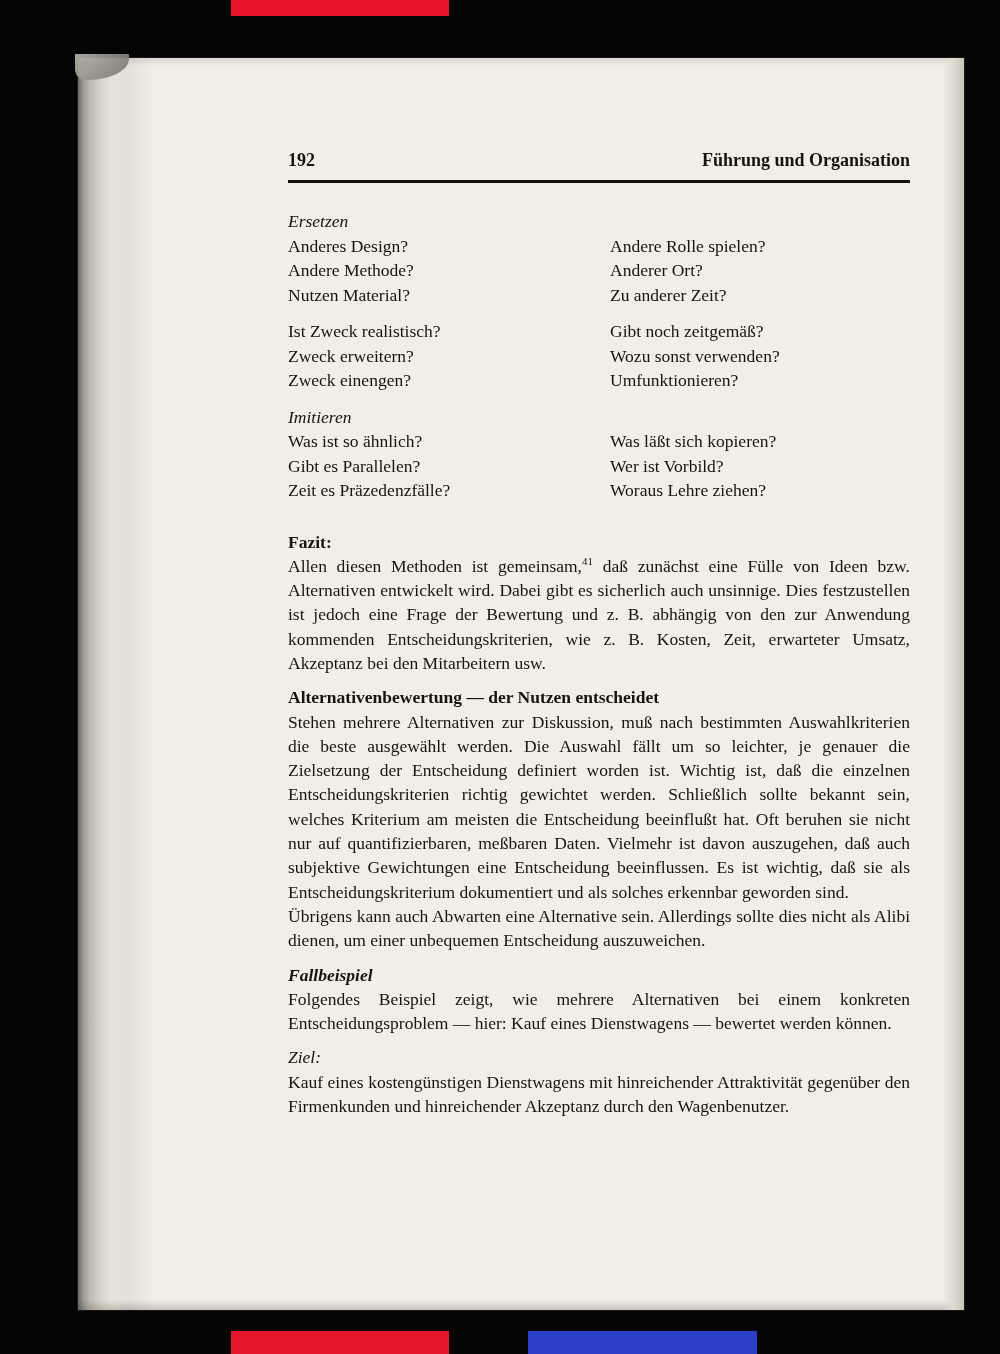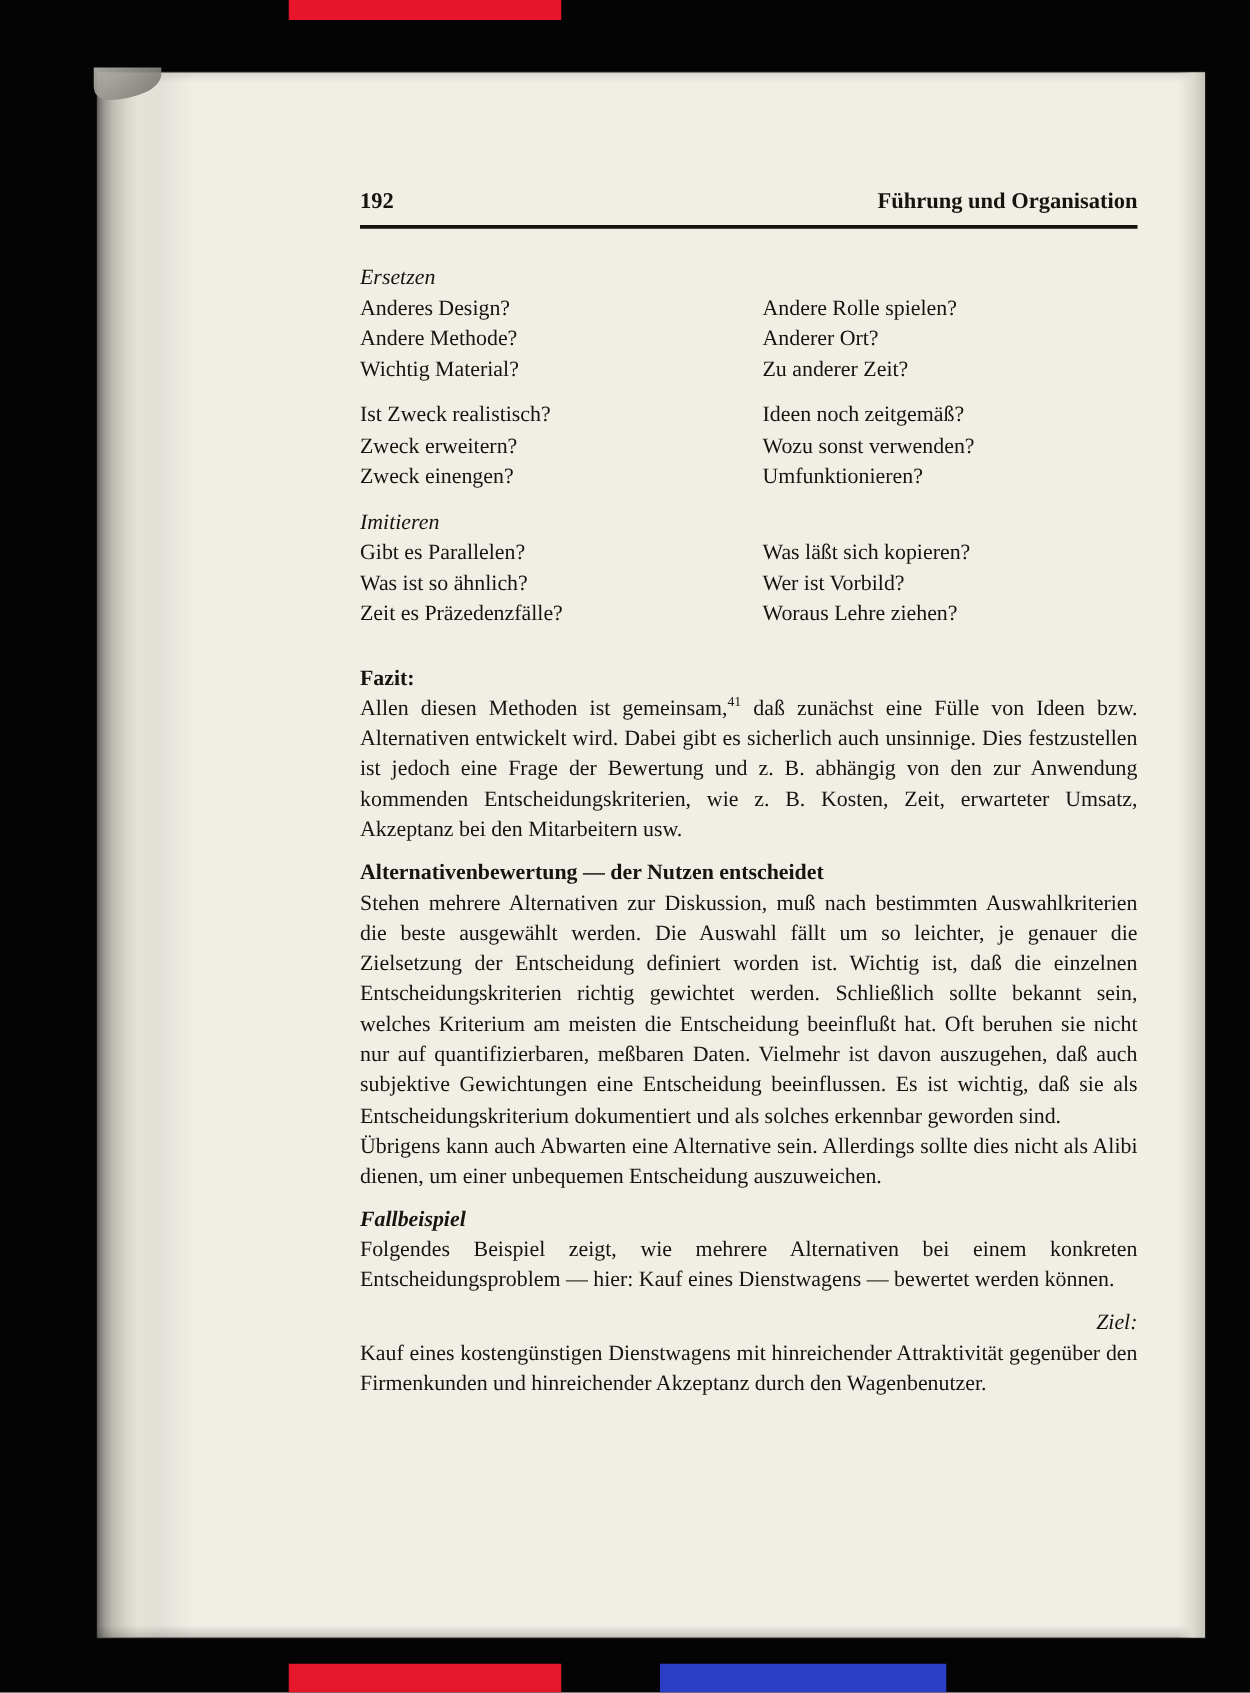--- a/index.html
+++ b/index.html
@@ -56,21 +56,21 @@
   .idea-section { margin-top:26px; font-size:17.5px; line-height:24.5px; }
   .idea-section + .idea-section { margin-top:12px; }
   .idea-heading { font-style:italic; font-weight:normal; font-size:17.5px; line-height:24.5px; }
   .idea-grid { display:grid; grid-template-columns:322px 1fr; }
   .idea-col .idea-line { line-height:24.5px; white-space:nowrap; }
 
   .body-block { font-size:17.5px; line-height:24.3px; text-align:justify; }
   .fazit-block { margin-top:27px; }
   .bold-heading { font-weight:bold; font-size:17.5px; line-height:24.3px; text-align:left; }
   .bold-italic-heading { font-weight:bold; font-style:italic; font-size:17.5px; line-height:24.3px; }
-  .italic-heading { font-style:italic; font-size:17.5px; line-height:24.3px;text-align:right; }
+  .italic-heading { font-style:italic; font-size:17.5px; line-height:24.3px; }
   .para-gap { margin-top:10px; }
   .note-gap { margin-top:0; }
   sup.footnote { font-size:11px; line-height:0; vertical-align:super; }
 </style>
 </head>
 <body>
 
 <div class="strip strip-red-top"></div>
 <div class="strip strip-red-bottom"></div>
 <div class="strip strip-blue-bottom"></div>
@@ -84,51 +84,51 @@
       <span>192</span>
       <span>Führung und Organisation</span>
     </header>
 
     <section class="idea-section">
       <div class="idea-heading">Ersetzen</div>
       <div class="idea-grid">
         <div class="idea-col">
           <div class="idea-line">Anderes Design?</div>
           <div class="idea-line">Andere Methode?</div>
-          <div class="idea-line">Wichtig Material?</div>
+          <div class="idea-line">Nutzen Material?</div>
         </div>
         <div class="idea-col">
           <div class="idea-line">Andere Rolle spielen?</div>
           <div class="idea-line">Anderer Ort?</div>
           <div class="idea-line">Zu anderer Zeit?</div>
         </div>
       </div>
     </section>
 
     <section class="idea-section">
       <div class="idea-grid">
         <div class="idea-col">
           <div class="idea-line">Ist Zweck realistisch?</div>
           <div class="idea-line">Zweck erweitern?</div>
           <div class="idea-line">Zweck einengen?</div>
         </div>
         <div class="idea-col">
-          <div class="idea-line">Ideen noch zeitgemäß?</div>
+          <div class="idea-line">Gibt noch zeitgemäß?</div>
           <div class="idea-line">Wozu sonst verwenden?</div>
           <div class="idea-line">Umfunktionieren?</div>
         </div>
       </div>
     </section>
 
     <section class="idea-section">
       <div class="idea-heading">Imitieren</div>
       <div class="idea-grid">
         <div class="idea-col">
+          <div class="idea-line">Was ist so ähnlich?</div>
           <div class="idea-line">Gibt es Parallelen?</div>
-          <div class="idea-line">Was ist so ähnlich?</div>
           <div class="idea-line">Zeit es Präzedenzfälle?</div>
         </div>
         <div class="idea-col">
           <div class="idea-line">Was läßt sich kopieren?</div>
           <div class="idea-line">Wer ist Vorbild?</div>
           <div class="idea-line">Woraus Lehre ziehen?</div>
         </div>
       </div>
     </section>
 

